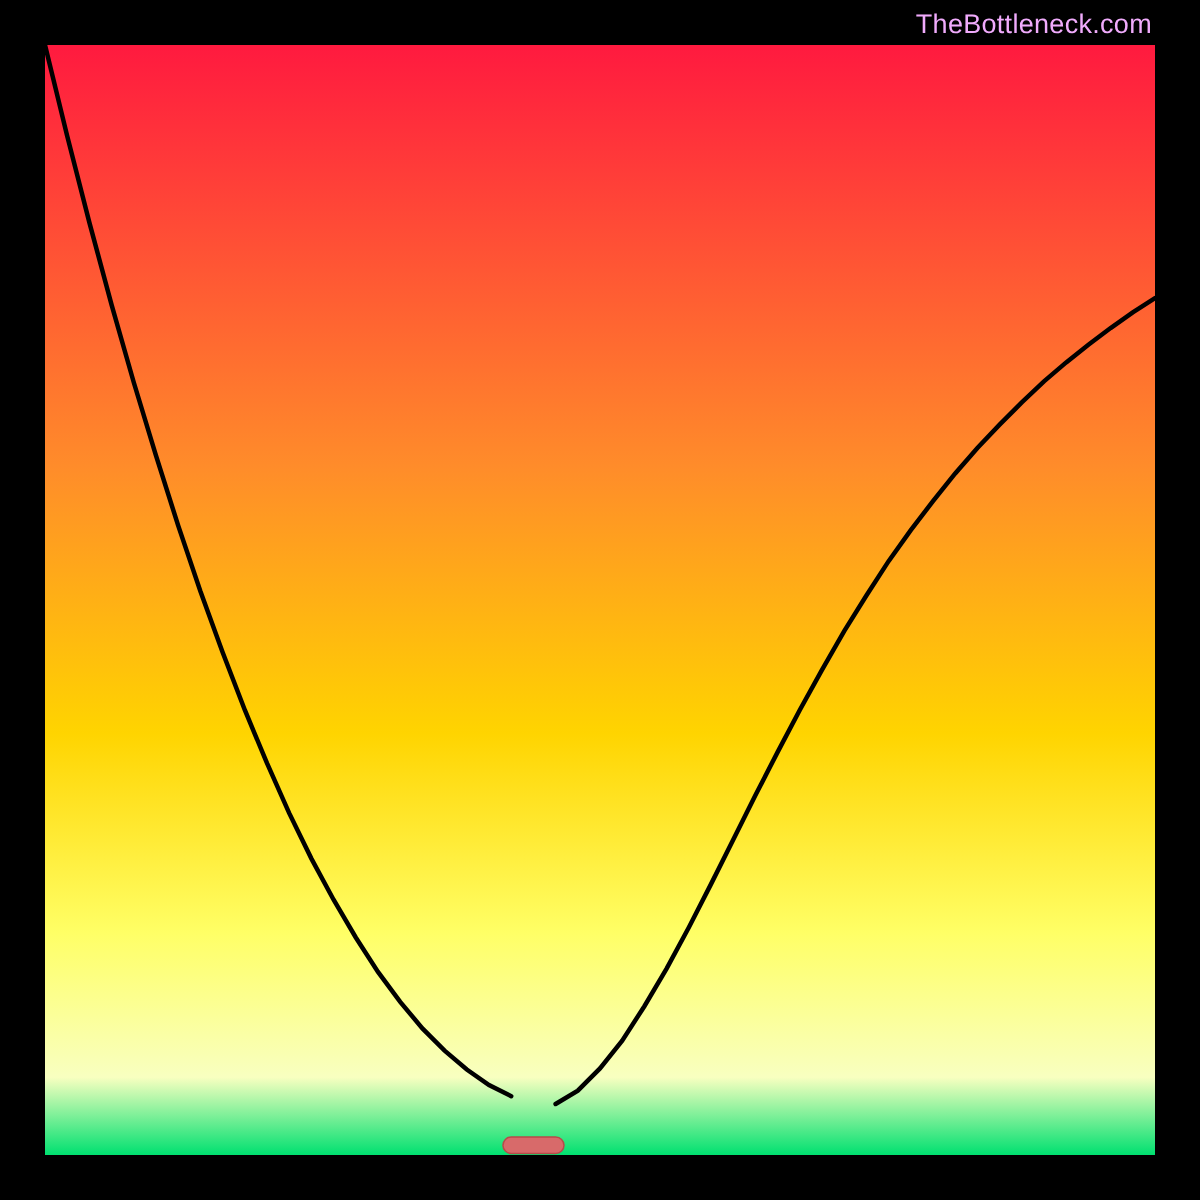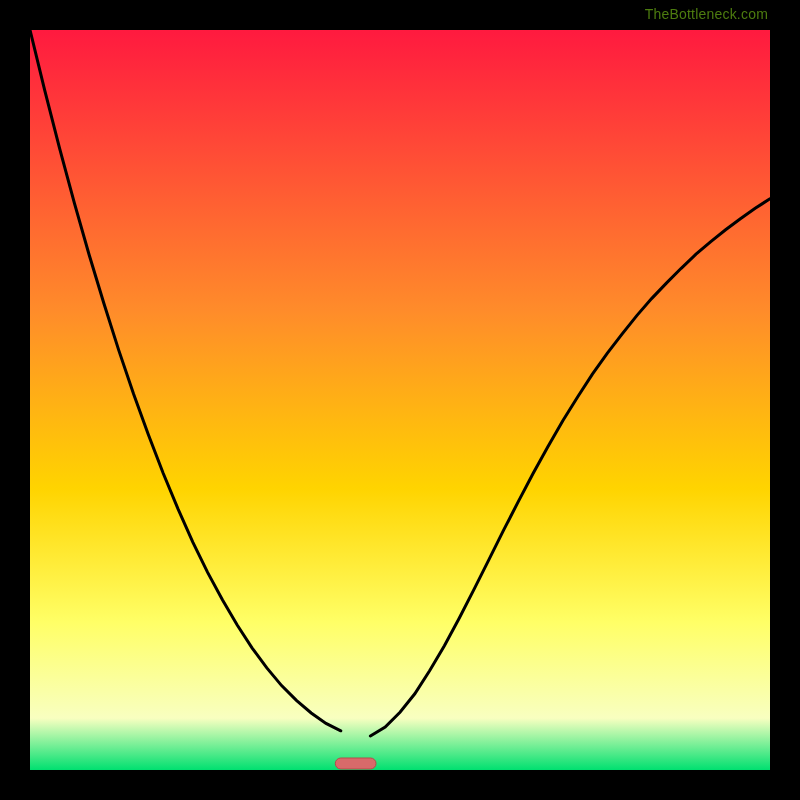--- a/index.html
+++ b/index.html
@@ -23,22 +23,22 @@
     position: absolute;
     left: 0;
     top: 0;
     width: 740px;
     height: 740px;
   }
   .watermark {
     position: absolute;
     top: 6px;
     right: 32px;
-    color: #4d7c0f;
-    font-size: 14px;
+    color: #f0abfc;
+    font-size: 18px;
     font-weight: 500;
     letter-spacing: 0.2px;
   }
   svg { display: block; }
 </style>
 </head>
 <body>
 
 <div class="frame">
   <svg class="plot-area" width="740" height="740" viewBox="0 0 740 740">

